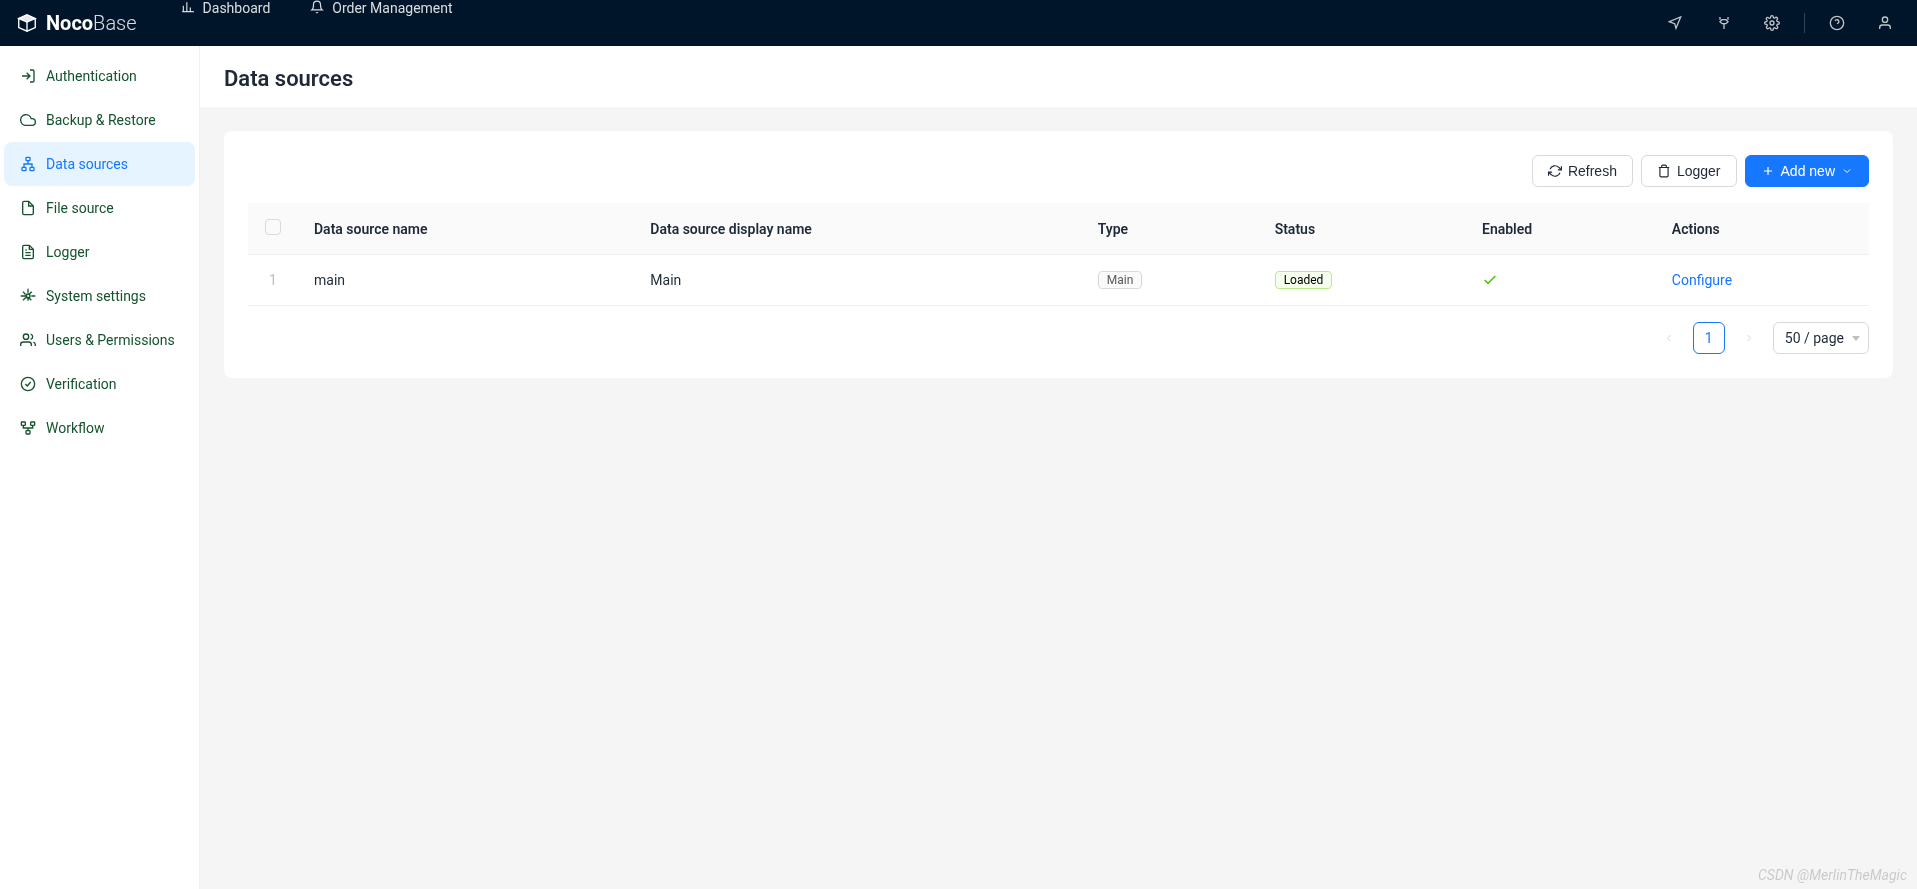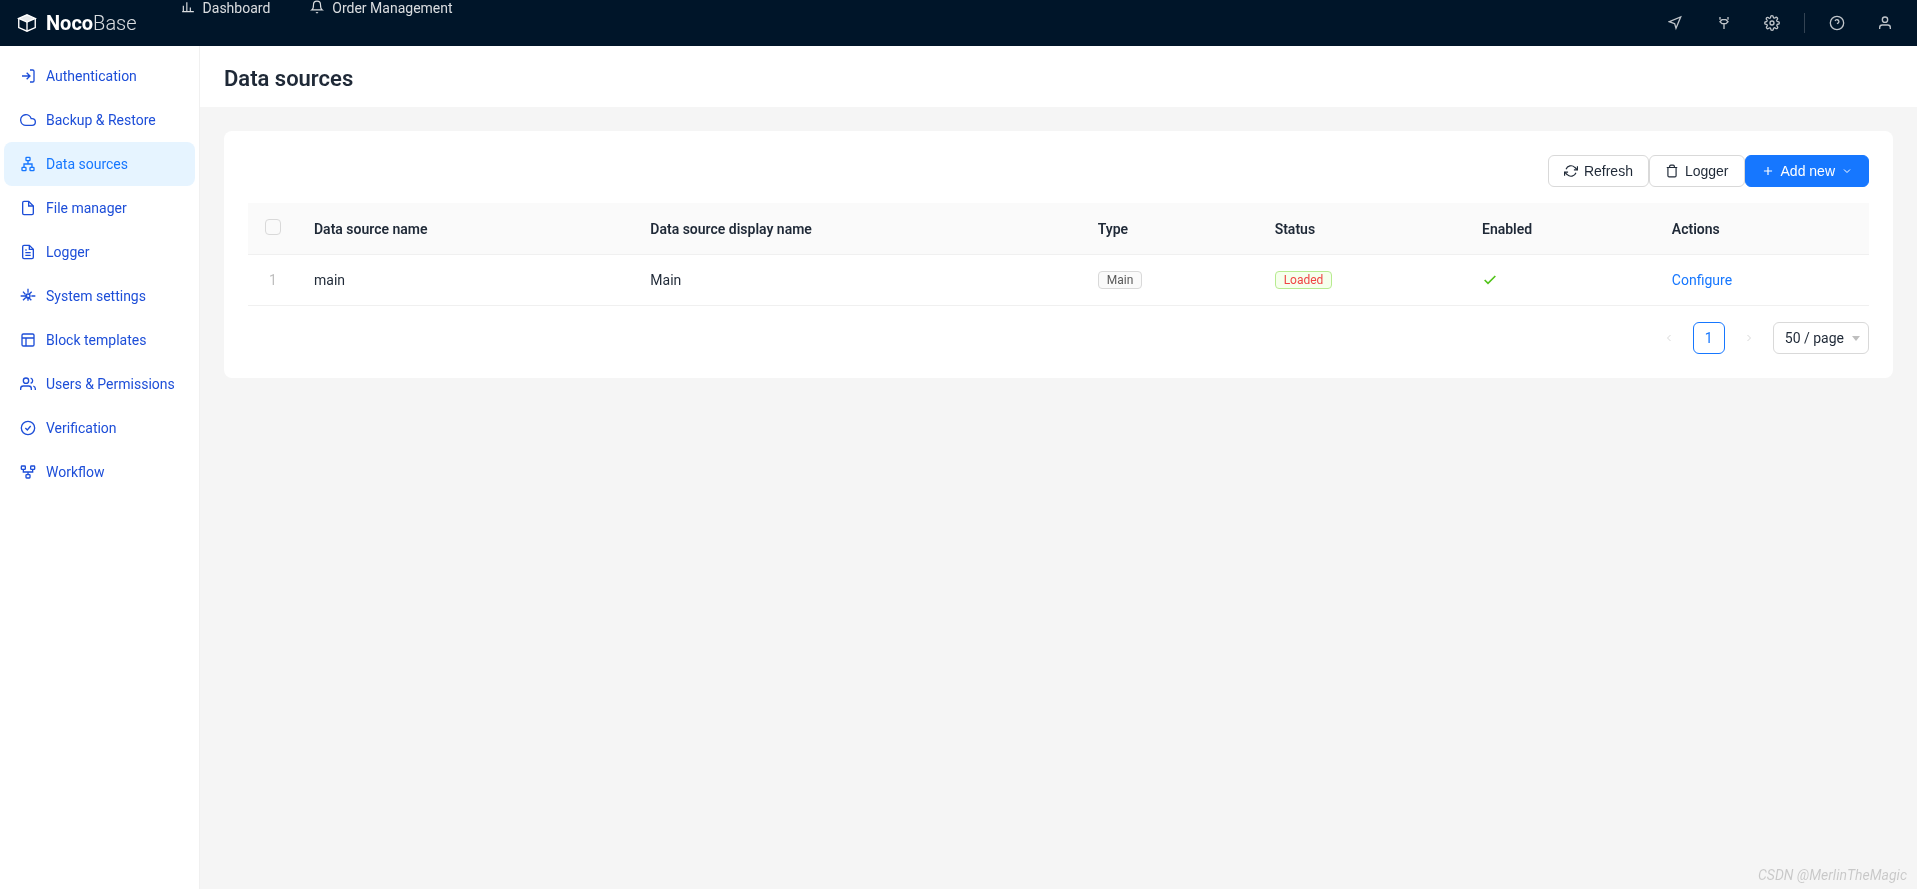--- a/index.html
+++ b/index.html
@@ -12,44 +12,44 @@
     .logo-text-bold { font-weight: 700; }
     .logo-text-light { font-weight: 300; opacity: 0.85; }
     .nav-menu { display: flex; margin-left: 24px; gap: 8px; }
     .nav-item { display: flex; align-items: flex-start; gap: 8px; padding: 0 16px; height: 46px; color: rgba(255,255,255,0.85); cursor: pointer; }
     .header-right { margin-left: auto; display: flex; align-items: center; gap: 8px; }
     .header-icon-btn { width: 40px; height: 46px; display: flex; align-items: center; justify-content: center; color: rgba(255,255,255,0.75); cursor: pointer; }
     .header-divider { width: 1px; height: 20px; background: rgba(255,255,255,0.2); margin: 0 4px; }
     
     .layout { display: flex; height: calc(100vh - 46px); }
     .sidebar { width: 200px; border-right: 1px solid #f0f0f0; padding: 8px 0; overflow-y: auto; }
-    .sidebar-item { display: flex; align-items: center; gap: 10px; padding: 0 16px; height: 44px; color: #1d4ed8; cursor: pointer; margin: 0 4px; border-radius: 8px; }
+    .sidebar-item { display: flex; align-items: center; gap: 10px; padding: 0 16px; height: 44px; color: #14532d; cursor: pointer; margin: 0 4px; border-radius: 8px; }
     .sidebar-item.active { background: #e6f4ff; color: #1677ff; }
     .sidebar-item .icon-wrap { width: 16px; display: flex; align-items: center; justify-content: center; }
     
     .main { flex: 1; background: #f5f5f5; padding: 0; overflow-y: auto; }
     .page-title { font-size: 22px; font-weight: 600; padding: 20px 24px 16px; background: #fff; }
     .content-wrap { padding: 24px; }
     .card { background: #fff; border-radius: 8px; padding: 24px; }
     
-    .toolbar { display: flex; justify-content: flex-end; margin-bottom: 16px; }
+    .toolbar { display: flex; justify-content: flex-end; gap: 8px; margin-bottom: 16px; }
     .btn { display: inline-flex; align-items: center; gap: 6px; height: 32px; padding: 0 15px; border: 1px solid #d9d9d9; border-radius: 6px; background: #fff; cursor: pointer; font-size: 14px; color: #1f2937; }
     .btn-primary { background: #1677ff; border-color: #1677ff; color: #ffffff; }
     
     .table { width: 100%; border-collapse: collapse; }
     .table thead { background: #fafafa; }
     .table th { text-align: left; padding: 16px; font-weight: 600; border-bottom: 1px solid #f0f0f0; }
     .table td { padding: 16px; border-bottom: 1px solid #f0f0f0; }
     .table th.checkbox-col, .table td.checkbox-col { width: 50px; text-align: center; }
     .table td.index-col { width: 50px; text-align: center; color: #bfbfbf; }
     .checkbox { width: 16px; height: 16px; border: 1px solid #d9d9d9; border-radius: 4px; display: inline-block; cursor: pointer; }
     
     .tag { display: inline-block; padding: 1px 8px; border-radius: 4px; font-size: 12px; }
     .tag-default { border: 1px solid #d9d9d9; color: #595959; background: #fafafa; }
-    .tag-success { border: 1px solid #b7eb8f; color: #ef4444; background: #f6ffed; }
+    .tag-success { border: 1px solid #b7eb8f; color: #000000; background: #f6ffed; }
     .check-icon { color: #52c41a; }
     .link { color: #1677ff; cursor: pointer; }
     
     .pagination { display: flex; justify-content: flex-end; align-items: center; gap: 8px; margin-top: 16px; }
     .page-btn { min-width: 32px; height: 32px; display: flex; align-items: center; justify-content: center; border: 1px solid transparent; border-radius: 6px; cursor: pointer; }
     .page-btn.disabled { color: #d9d9d9; cursor: not-allowed; }
     .page-btn.active { border-color: #1677ff; color: #1677ff; }
     .page-size-select { height: 32px; padding: 0 24px 0 11px; border: 1px solid #d9d9d9; border-radius: 6px; display: flex; align-items: center; position: relative; cursor: pointer; }
     .page-size-select::after { content: ""; position: absolute; right: 8px; width: 0; height: 0; border-left: 4px solid transparent; border-right: 4px solid transparent; border-top: 5px solid #bfbfbf; }
     
@@ -163,48 +163,39 @@
         </span>
       <span>Data sources</span>
     </div>
     <div class="sidebar-item">
       <span class="icon-wrap">
           <svg width="16" height="16" viewBox="0 0 24 24" fill="none" stroke="currentColor" stroke-width="2">
             <path d="M13 2H6a2 2 0 00-2 2v16a2 2 0 002 2h12a2 2 0 002-2V9l-7-7z"></path>
             <path d="M13 2v7h7"></path>
           </svg>
         </span>
-      <span>File manager</span>
+      <span>File source</span>
     </div>
     <div class="sidebar-item">
       <span class="icon-wrap">
           <svg width="16" height="16" viewBox="0 0 24 24" fill="none" stroke="currentColor" stroke-width="2">
             <path d="M14 2H6a2 2 0 00-2 2v16a2 2 0 002 2h12a2 2 0 002-2V8l-6-6z"></path>
             <path d="M14 2v6h6M16 13H8M16 17H8M10 9H8"></path>
           </svg>
         </span>
       <span>Logger</span>
     </div>
     <div class="sidebar-item">
       <span class="icon-wrap">
           <svg width="16" height="16" viewBox="0 0 24 24" fill="none" stroke="currentColor" stroke-width="2">
             <circle cx="12" cy="12" r="3"></circle>
             <path d="M12 1v6m0 6v6m11-7h-6m-6 0H1m16.5-6.5l-4.2 4.2m-4.6 4.6l-4.2 4.2m12.5 0l-4.2-4.2m-4.6-4.6L4.5 5.5"></path>
           </svg>
         </span>
       <span>System settings</span>
-    </div>
-    <div class="sidebar-item">
-      <span class="icon-wrap">
-          <svg width="16" height="16" viewBox="0 0 24 24" fill="none" stroke="currentColor" stroke-width="2">
-            <rect x="3" y="3" width="18" height="18" rx="2"></rect>
-            <path d="M3 9h18M9 21V9"></path>
-          </svg>
-        </span>
-      <span>Block templates</span>
     </div>
     <div class="sidebar-item">
       <span class="icon-wrap">
           <svg width="16" height="16" viewBox="0 0 24 24" fill="none" stroke="currentColor" stroke-width="2">
             <path d="M17 21v-2a4 4 0 00-4-4H5a4 4 0 00-4 4v2M9 11a4 4 0 100-8 4 4 0 000 8zM23 21v-2a4 4 0 00-3-3.87M16 3.13a4 4 0 010 7.75"></path>
           </svg>
         </span>
       <span>Users &amp; Permissions</span>
     </div>
     <div class="sidebar-item">

